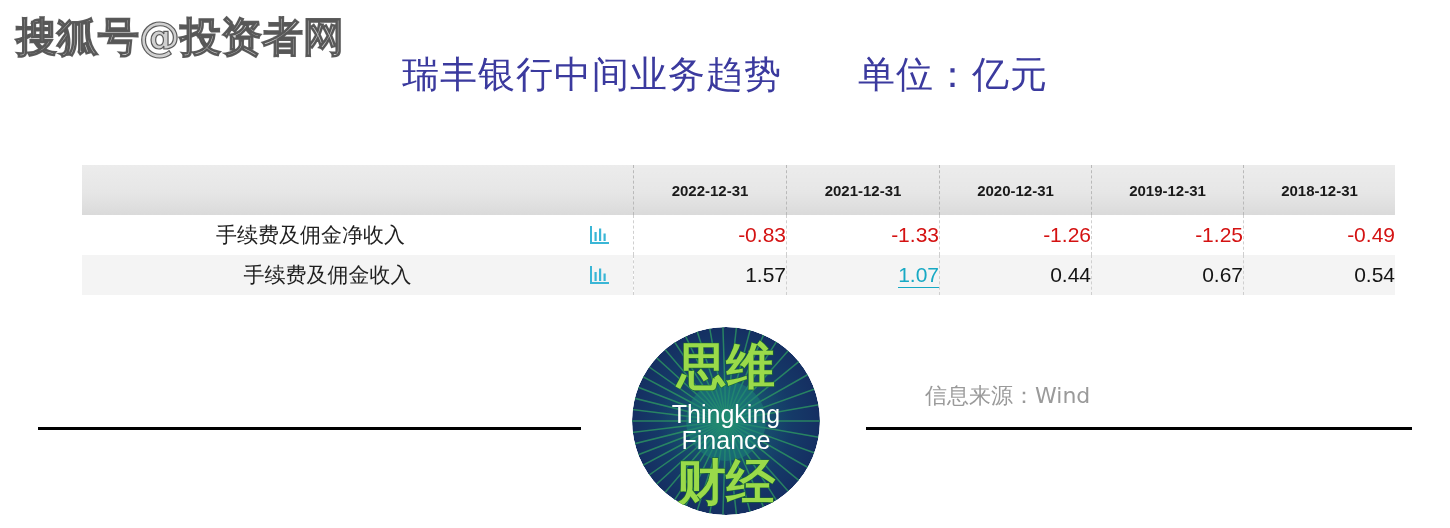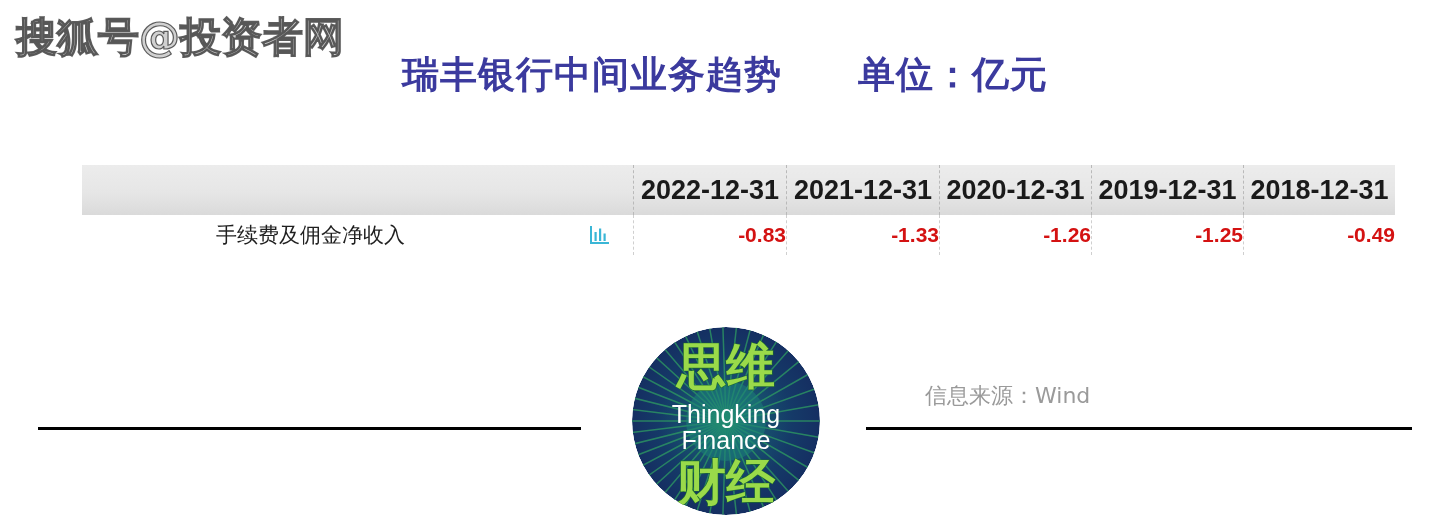--- a/index.html
+++ b/index.html
@@ -32,21 +32,21 @@
 
   
   #chart-title {
     position: absolute;
     left: 0;
     top: 50px;
     width: 1450px;
     text-align: center;
     color: #3b3a9e;
     font-size: 37px;
-    font-weight: 700;
+    font-weight: 400;
     letter-spacing: 1px;
     white-space: pre;
     font-family: "DejaVu Sans", sans-serif;
   }
 
   
   #data-table {
     position: absolute;
     left: 82px;
     top: 165px;
@@ -55,21 +55,21 @@
     table-layout: fixed;
   }
   #data-table th, #data-table td {
     padding: 0;
     margin: 0;
   }
 
   .hdr-row th {
     height: 50px;
     background: linear-gradient(to bottom, #ececec 0%, #e6e6e6 55%, #dadada 100%);
-    font-size: 27px;
+    font-size: 15px;
     font-weight: 700;
     color: #1a1a1a;
     text-align: center;
     border-right: 1px dashed #b9b9b9;
     font-family: "Liberation Sans", sans-serif;
     vertical-align: middle;
   }
   .hdr-row th.label-col {
     border-right: 1px dashed #b9b9b9;
   }
@@ -122,21 +122,20 @@
     height: 22px;
     flex: 0 0 22px;
     margin-right: 14px;
   }
 
   td.num {
     text-align: right;
     padding-right: 14px;
     color: #141414;
     font-family: "Liberation Sans", sans-serif;
-    font-weight: bold;
   }
   td.num.neg { color: #d41212; }
   td.num.link span {
     color: #17a9c4;
     border-bottom: 1px solid #17a9c4;
     padding-bottom: 1px;
   }
 
   
   #source-note {
@@ -222,20 +221,42 @@
           </span>
         </div>
       </td>
       <td class="num neg">-0.83</td>
       <td class="num neg">-1.33</td>
       <td class="num neg">-1.26</td>
       <td class="num neg">-1.25</td>
       <td class="num neg">-0.49</td>
     </tr>
 
+    <tr class="body-row shaded">
+      <td class="label-col">
+        <div class="label-inner">
+          <div class="label-text-wrap">
+            <span class="row-label indent-2">手续费及佣金收入</span>
+          </div>
+          <span class="mini-chart-icon">
+            <svg viewBox="0 0 22 22" width="22" height="22" xmlns="http://www.w3.org/2000/svg">
+              <path d="M2 2 L2 19 L20 19" fill="none" stroke="#3ab6d6" stroke-width="2"></path>
+              <rect x="5.5" y="8" width="2.2" height="9" fill="#3ab6d6"></rect>
+              <rect x="10" y="4.5" width="2.2" height="12.5" fill="#3ab6d6"></rect>
+              <rect x="14.5" y="9.5" width="2.2" height="7.5" fill="#3ab6d6"></rect>
+            </svg>
+          </span>
+        </div>
+      </td>
+      <td class="num">1.57</td>
+      <td class="num link"><span>1.07</span></td>
+      <td class="num">0.44</td>
+      <td class="num">0.67</td>
+      <td class="num">0.54</td>
+    </tr>
 
   </tbody>
 </table>
 
 <div id="source-note">信息来源：Wind</div>
 
 <div class="rule" id="rule-left"></div>
 <div class="rule" id="rule-right"></div>
 
 <div id="logo">

